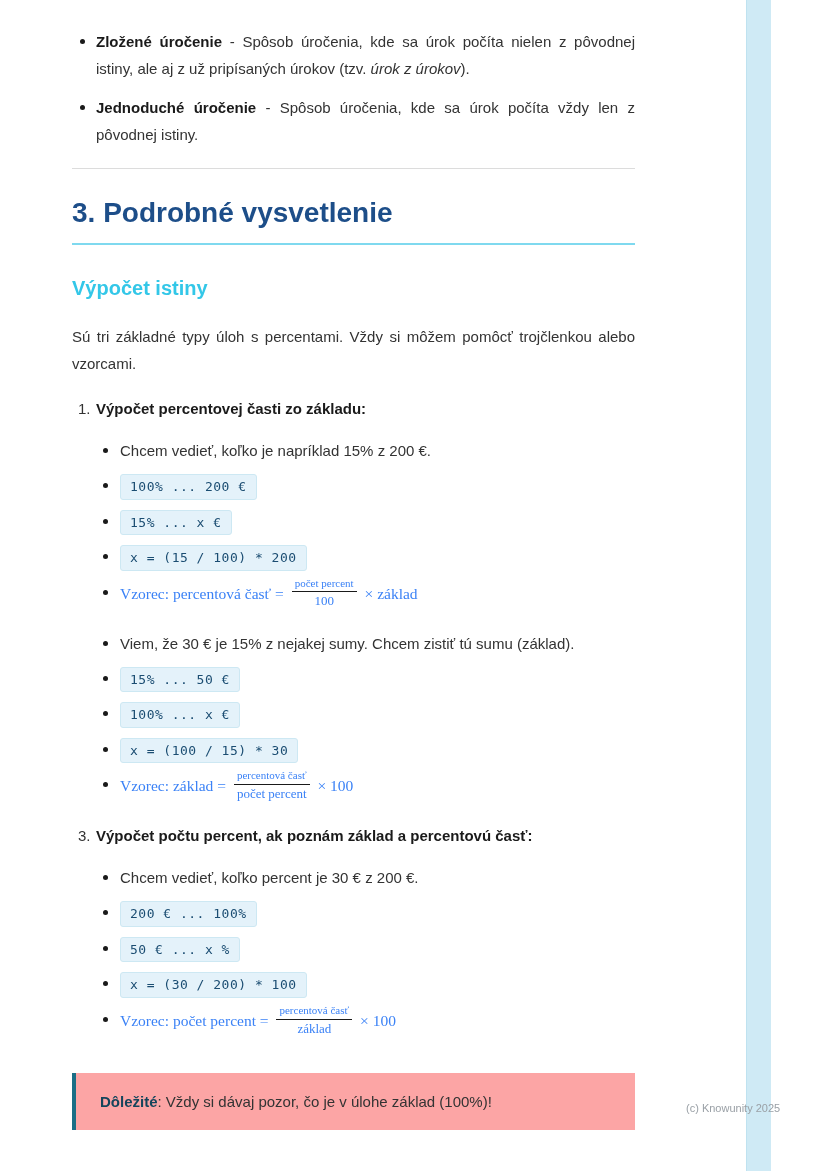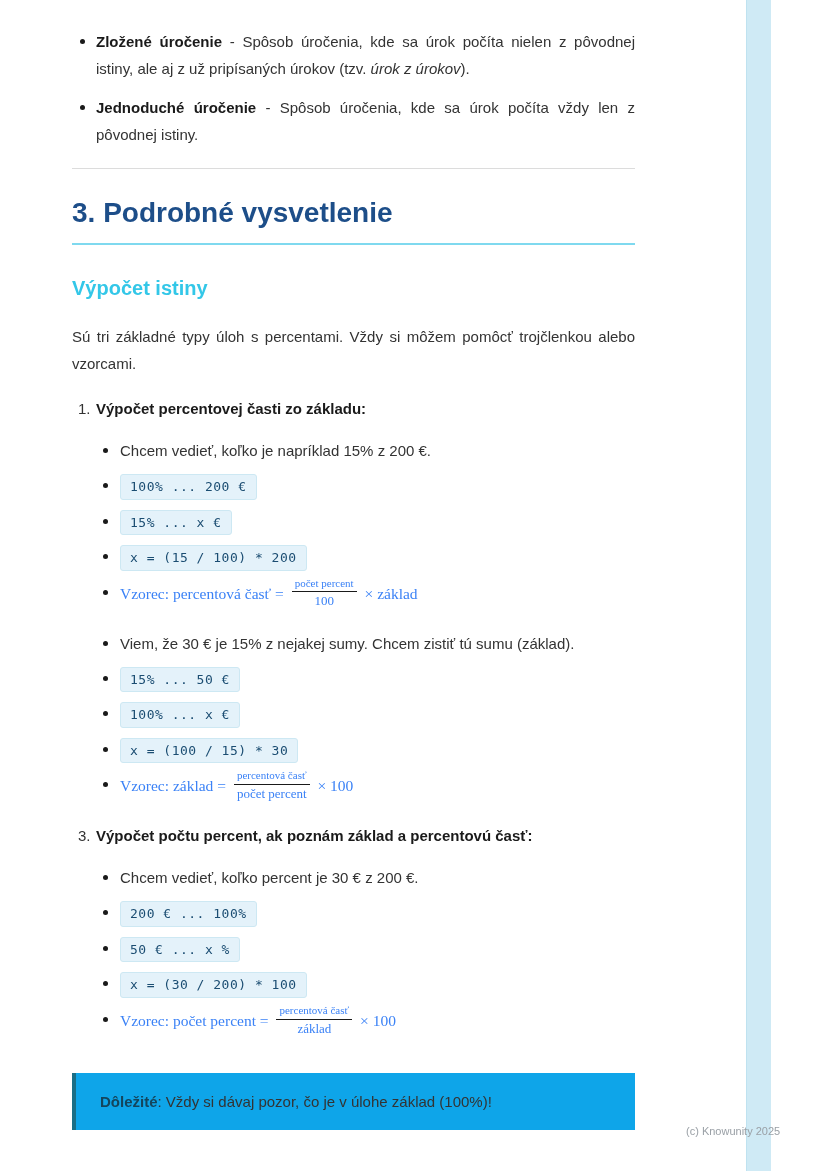--- a/index.html
+++ b/index.html
@@ -22,21 +22,20 @@
     background: #cfeaf5;
     border-left: 1px solid #bfe2f0;
   }
   .watermark {
     position: absolute;
     top: 1102px;
     left: 686px;
     font-size: 11px;
     color: #9aa0a6;
     z-index: 3;
-    margin-top: 23px;
   }
   .content {
     position: relative;
     z-index: 2;
     margin-left: 72px;
     width: 563px;
     padding-top: 28px;
     font-size: 15px;
     line-height: 1.8;
   }
@@ -143,21 +142,21 @@
   }
   .f-den {
     display: block;
     font-size: 13px;
     line-height: 1.25;
     padding-top: 1px;
   }
   
   .callout {
     margin-top: 34px;
-    background: #0ea5e9;
+    background: #fca5a5;
     border-left: 4px solid #1a6e86;
     padding: 15px 24px;
   }
   .callout .c-term { font-weight: bold; color: #14455c; }
 </style>
 </head>
 <body>
 
 <div class="page">
 

